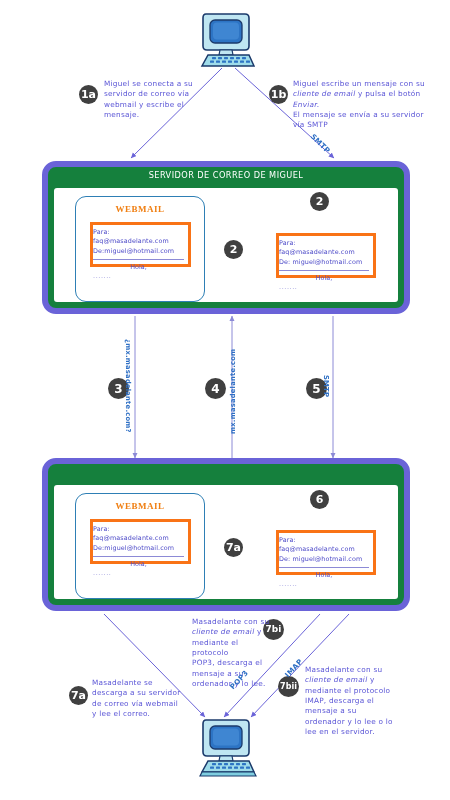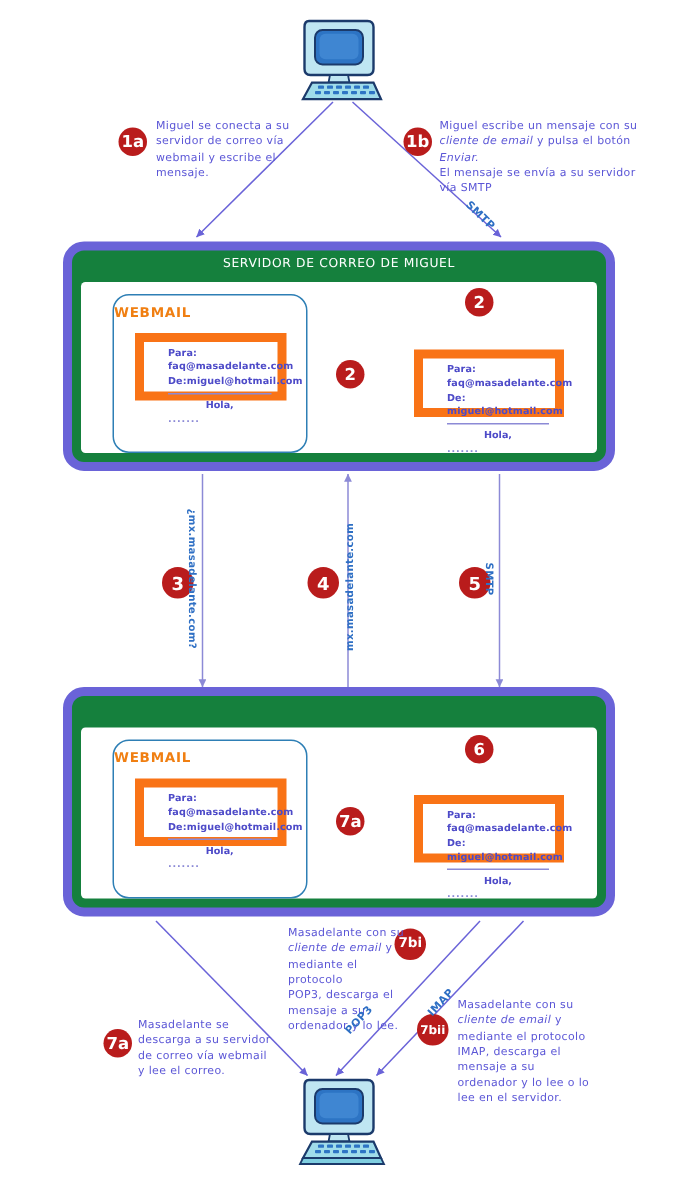--- a/index.html
+++ b/index.html
@@ -6,21 +6,21 @@
   body{
     width:450px;height:800px;position:relative;overflow:hidden;
     font-family:"DejaVu Sans","Liberation Sans",sans-serif;
     -webkit-font-smoothing:antialiased;
   }
   .stage{position:absolute;inset:0;width:450px;height:800px;}
   svg.lines{position:absolute;left:0;top:0;width:450px;height:800px;pointer-events:none;}
 
   
   .badge{
-    position:absolute;background:#b91c1c;color:#ffffff;border-radius:50%;
+    position:absolute;background:#404040;color:#ffffff;border-radius:50%;
     display:flex;align-items:center;justify-content:center;
     font-weight:bold;line-height:1;text-align:center;
     box-shadow:0 0 0 0 rgba(0,0,0,0);
   }
   .badge.md{width:19px;height:19px;font-size:11px;}
   .badge.lg{width:21px;height:21px;font-size:12px;}
 
   
   .desc{
     position:absolute;color:#5A55D6;font-size:7.3px;line-height:1.42;
@@ -41,28 +41,28 @@
     position:absolute;left:6px;right:6px;top:21px;bottom:6px;
     background:#ffffff;border-radius:3px;
   }
 
   
   .webmail{
     position:absolute;border:1px solid #2E7FB5;border-radius:11px;
     background:#ffffff;box-sizing:border-box;
   }
   .webmail-title{
-    position:absolute;left:0;right:0;top:7px;text-align:left;
-    color:#F07F12;font-size:9px;font-weight:bold;letter-spacing:.5px;
+    position:absolute;left:0;right:0;top:7px;text-align:center;
+    color:#F07F12;font-size:9px;font-weight:bold;letter-spacing:.5px;font-family:Liberation Serif, serif;
   }
 
   
   .mail{
-    position:absolute;border:6px solid #f97316;background:#ffffff;
-    box-sizing:border-box;padding:3px 4px 4px 16px;font-weight:bold;
+    position:absolute;border:3px solid #f97316;background:#ffffff;
+    box-sizing:border-box;padding:3px 4px 4px 0;
   }
   .mail .hdr{color:#4D4AC8;font-size:6.4px;line-height:1.45;letter-spacing:.1px;}
   .mail .rule{border-top:1.4px solid #8C8AD6;margin:3px 0 3px 0;}
   .mail .body{color:#4D4AC8;font-size:6.4px;line-height:1.45;text-align:center;}
   .mail .dots{color:#8C8AD6;font-size:6.4px;letter-spacing:.6px;}
 
   
   .vlabel{
     position:absolute;color:#2E6FC4;font-size:6.8px;letter-spacing:.2px;
     white-space:nowrap;transform-origin:0 0;font-weight:bold;

